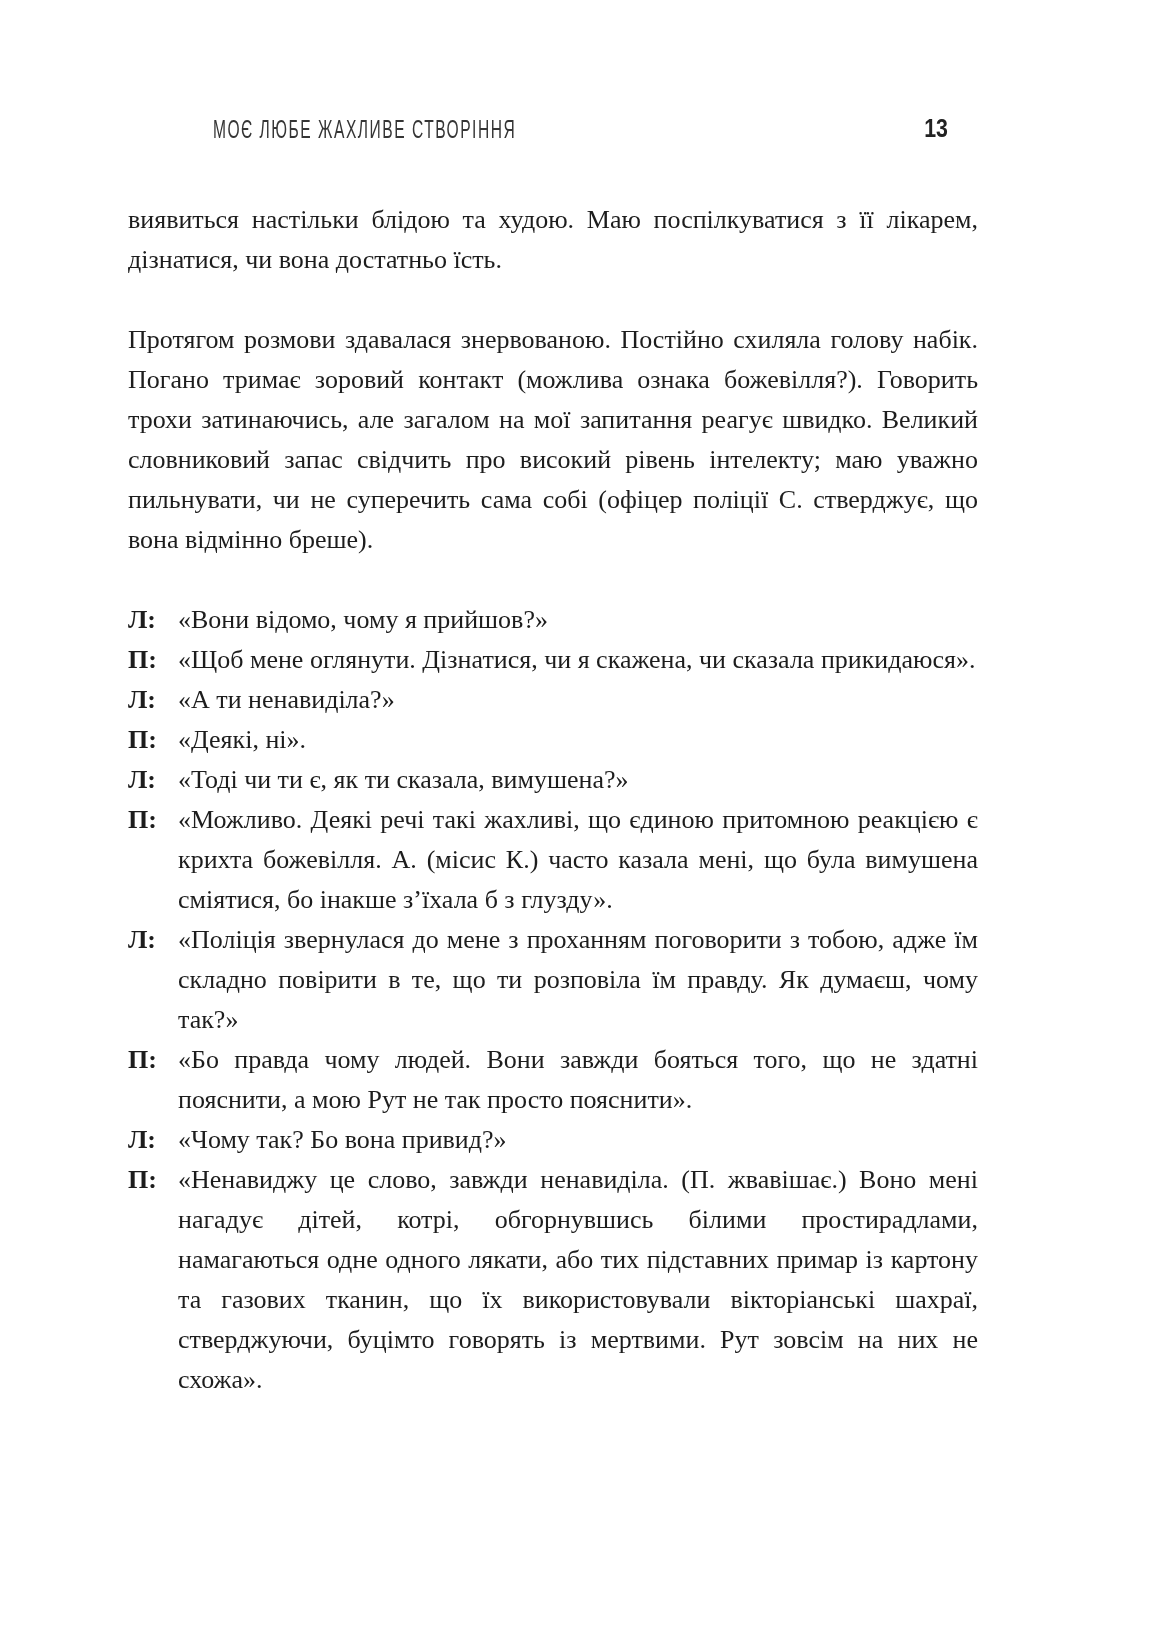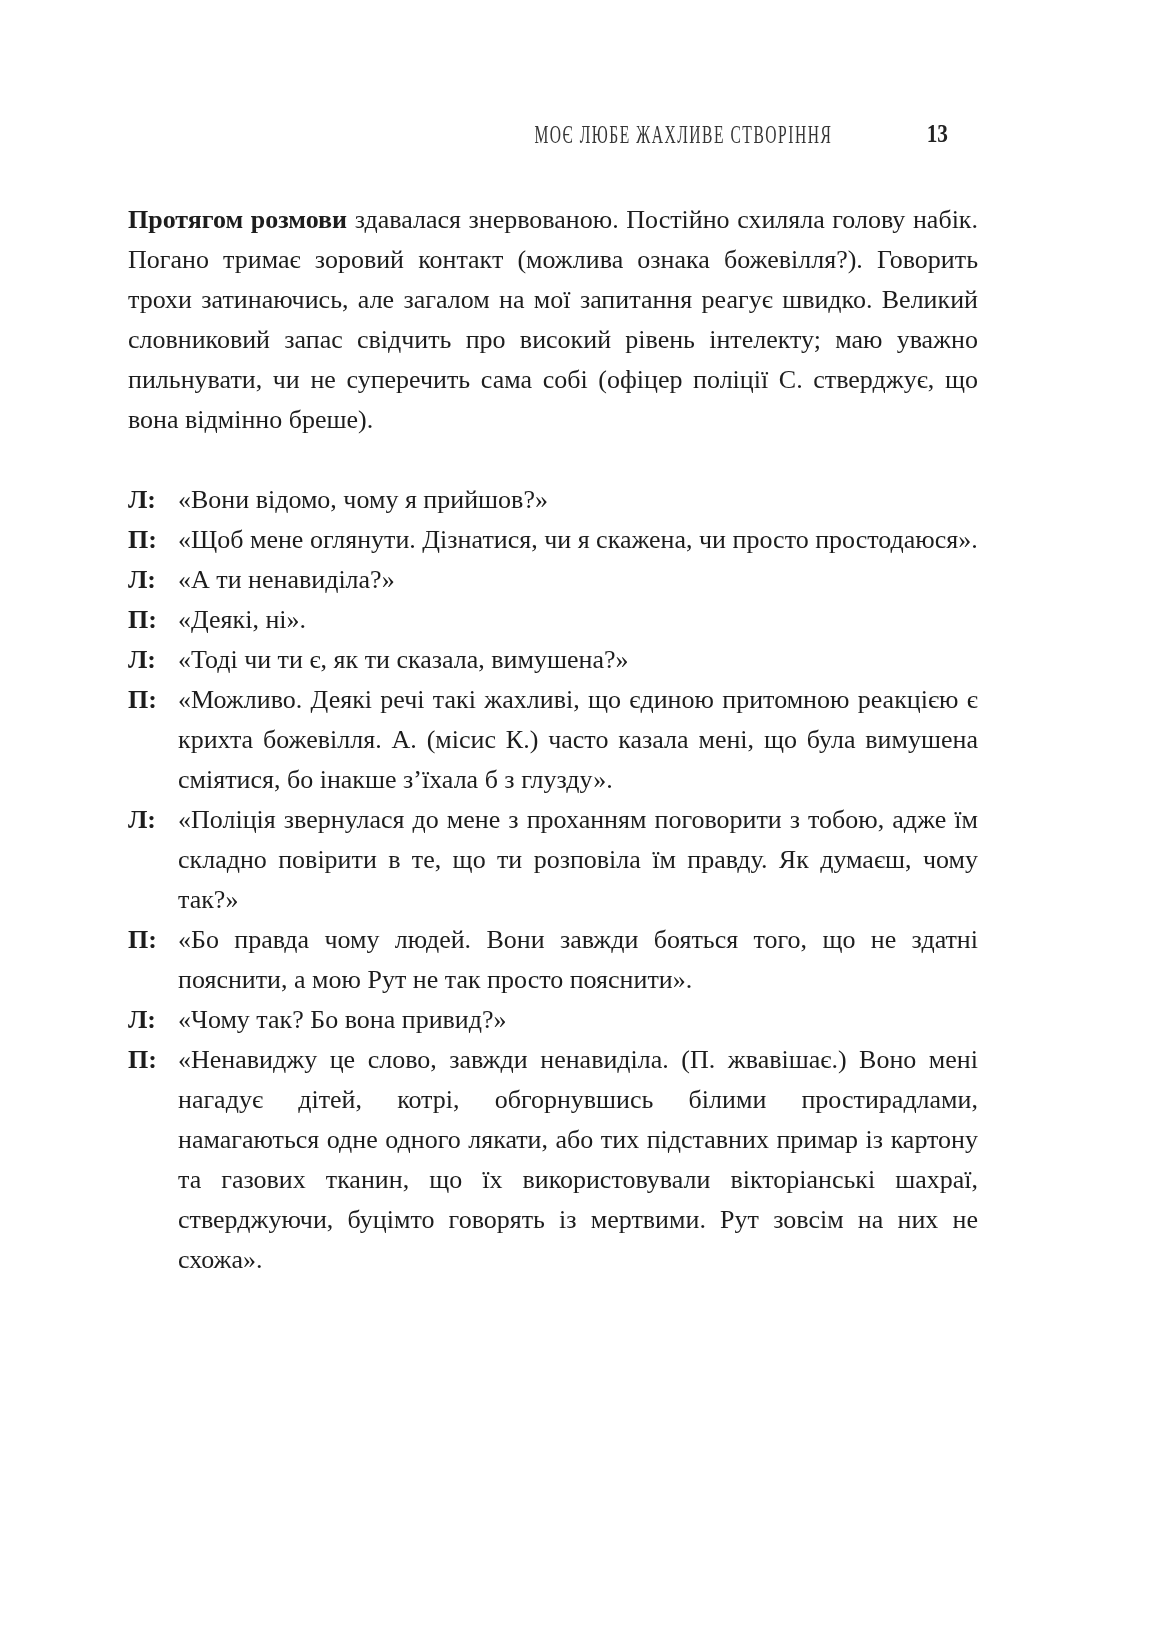--- a/index.html
+++ b/index.html
@@ -11,26 +11,26 @@
     position: relative;
     width: 1166px;
     height: 1630px;
     background: #ffffff;
     overflow: hidden;
   }
 
   
   .running-header {
     position: absolute;
-    top: 120px;
+    top: 114px;
     left: 128px;
     width: 820px;
     height: 34px;
-    text-align: right;
-    font-family: Liberation Serif, serif;
+    text-align: left;
+    font-family: Liberation Sans, sans-serif;
     color: #353535;
   }
   .running-title {
     display: inline-block;
     font-size: 26px;
     font-weight: 400;
     letter-spacing: 2.5px;
     white-space: nowrap;
     transform: scaleX(0.60);
     transform-origin: 42% 50%;
@@ -55,21 +55,21 @@
     font-family: "Liberation Serif", "DejaVu Serif", serif;
     font-size: 26px;
     line-height: 40px;
     color: #1d1d1d;
     text-align: justify;
   }
   .para {
     margin: 0 0 40px 0;
   }
   .lead-bold {
-    font-weight: 700;
+    font-weight: 400;
   }
 
   
   .dialogue {
     margin: 0;
   }
   .dialogue-entry {
     display: flex;
     align-items: flex-start;
   }
@@ -89,35 +89,36 @@
 
 <div class="page">
 
   <div class="running-header">
     <span class="running-title">МОЄ ЛЮБЕ ЖАХЛИВЕ СТВОРІННЯ</span>
     <span class="page-number">13</span>
   </div>
 
   <div class="content">
 
+    <p class="para">виявиться настільки блідою та худою. Маю поспілкуватися з її лікарем, дізнатися, чи вона достатньо їсть.</p>
 
     <p class="para">
       <span class="lead-bold">Протягом розмови</span><span> здавалася знервованою. Постійно схиляла голову набік. Погано тримає зоровий контакт (можлива ознака божевілля?). Говорить трохи затинаючись, але загалом на мої запитання реагує швидко. Великий словниковий запас свідчить про високий рівень інтелекту; маю уважно пильнувати, чи не суперечить сама собі (офі­цер поліції С. стверджує, що вона відмінно бреше).</span>
     </p>
 
     <div class="dialogue">
 
       <div class="dialogue-entry">
         <span class="speaker">Л:</span>
         <span class="utterance">«Вони відомо, чому я прийшов?»</span>
       </div>
 
       <div class="dialogue-entry">
         <span class="speaker">П:</span>
-        <span class="utterance">«Щоб мене оглянути. Дізнатися, чи я скажена, чи просто просто­даюся».</span>
+        <span class="utterance">«Щоб мене оглянути. Дізнатися, чи я скажена, чи сказала прики­даюся».</span>
       </div>
 
       <div class="dialogue-entry">
         <span class="speaker">Л:</span>
         <span class="utterance">«А ти ненавиділа?»</span>
       </div>
 
       <div class="dialogue-entry">
         <span class="speaker">П:</span>
         <span class="utterance">«Деякі, ні».</span>

